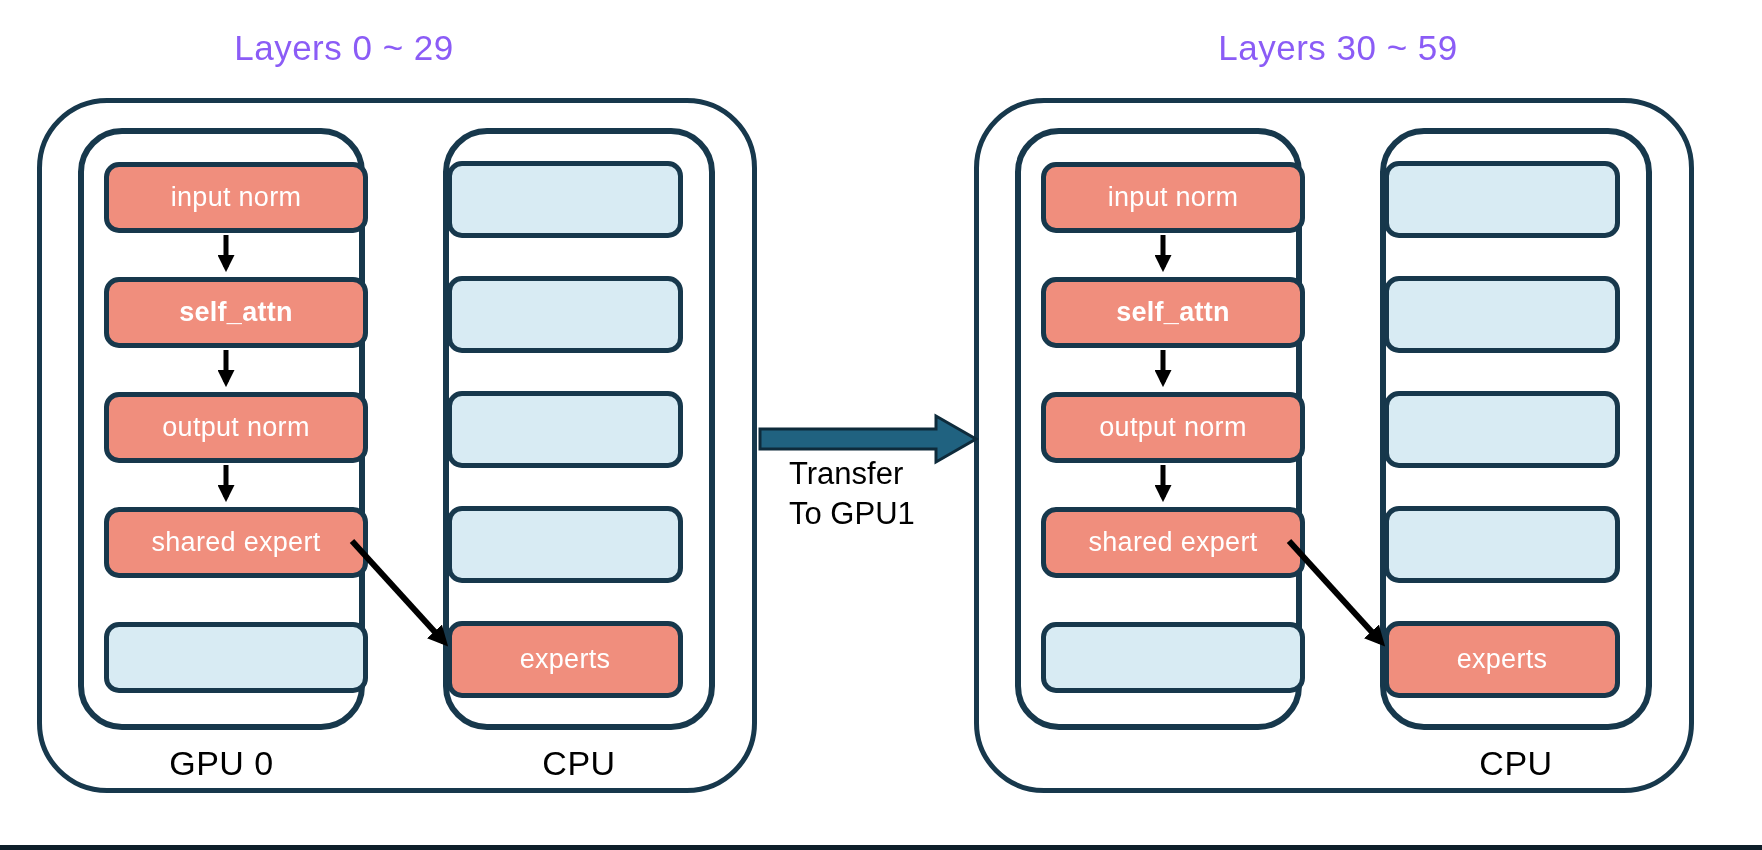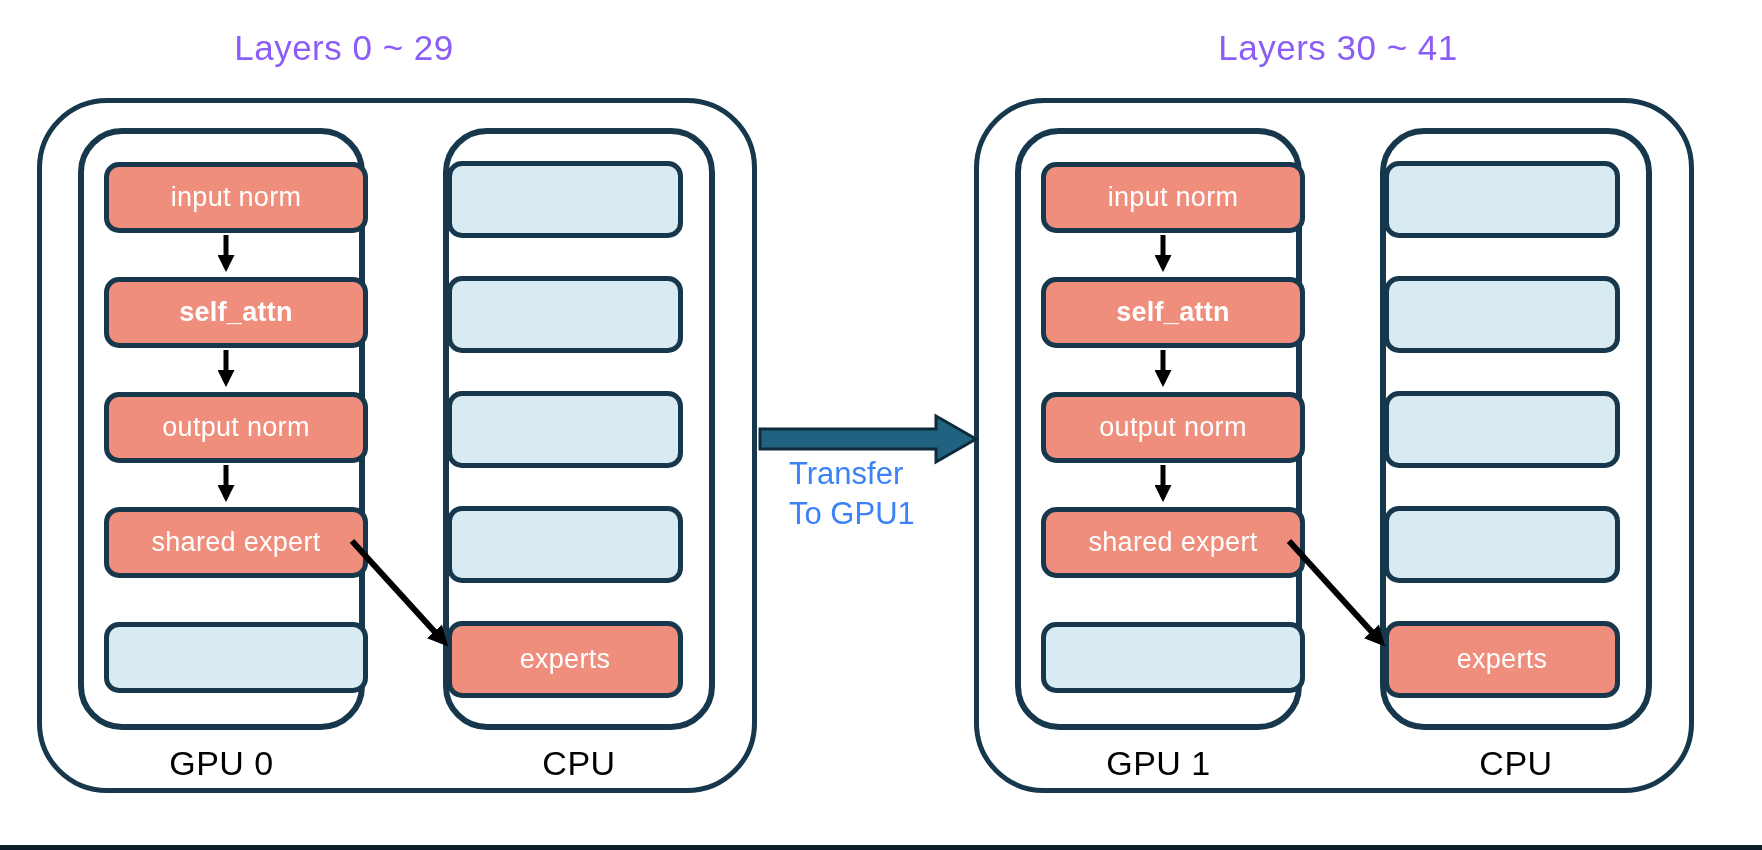--- a/index.html
+++ b/index.html
@@ -38,31 +38,31 @@
   .blue{background:var(--blue,#D8EBF3);}
   .r0g{top:162px;} .r1g{top:277px;font-weight:bold;} .r2g{top:392px;} .r3g{top:507px;} .r4g{top:622px;}
   .r0c{top:161px;} .r1c{top:276px;} .r2c{top:391px;} .r3c{top:506px;} .r4c{top:621px;}
   .device-label{
     position:absolute;top:744px;font-size:34px;color:#000;text-align:center;letter-spacing:0.5px;
   }
   .gpu-label{left:41px;width:287px;}
   .cpu-label{left:406px;width:272px;}
   #arrow-layer{position:absolute;left:0;top:0;width:1762px;height:850px;pointer-events:none;}
   .transfer-label{
-    position:absolute;left:789px;top:454px;font-size:31px;line-height:40px;color:#3b82f6;
+    position:absolute;left:789px;top:454px;font-size:31px;line-height:40px;color:#000000;
   }
   .transfer-label span{display:block;}
 </style>
 </head>
 <body>
 
 <div id="canvas">
 
   <div class="group-title title-0">Layers 0 ~ 29</div>
-  <div class="group-title title-1">Layers 30 ~ 41</div>
+  <div class="group-title title-1">Layers 30 ~ 59</div>
 
   <div class="group group-0">
     <div class="outer-box"></div>
     <div class="col gpu-col"></div>
     <div class="col cpu-col"></div>
 
     <div class="lbox gpu-box salmon r0g">input norm</div>
     <div class="lbox gpu-box salmon r1g">self_attn</div>
     <div class="lbox gpu-box salmon r2g">output norm</div>
     <div class="lbox gpu-box salmon r3g">shared expert</div>
@@ -88,21 +88,20 @@
     <div class="lbox gpu-box salmon r2g">output norm</div>
     <div class="lbox gpu-box salmon r3g">shared expert</div>
     <div class="lbox gpu-box blue r4g"></div>
 
     <div class="lbox cpu-box blue r0c"></div>
     <div class="lbox cpu-box blue r1c"></div>
     <div class="lbox cpu-box blue r2c"></div>
     <div class="lbox cpu-box blue r3c"></div>
     <div class="lbox cpu-box salmon r4c">experts</div>
 
-    <div class="device-label gpu-label">GPU 1</div>
     <div class="device-label cpu-label">CPU</div>
   </div>
 
   <svg id="arrow-layer" viewBox="0 0 1762 850" xmlns="http://www.w3.org/2000/svg">
     <defs>
       <marker id="ah" viewBox="0 0 10 10" refX="7" refY="5" markerWidth="3.4" markerHeight="3.4" orient="auto-start-reverse">
         <path d="M0,0 L10,5 L0,10 z" fill="#000"></path>
       </marker>
     </defs>
 

